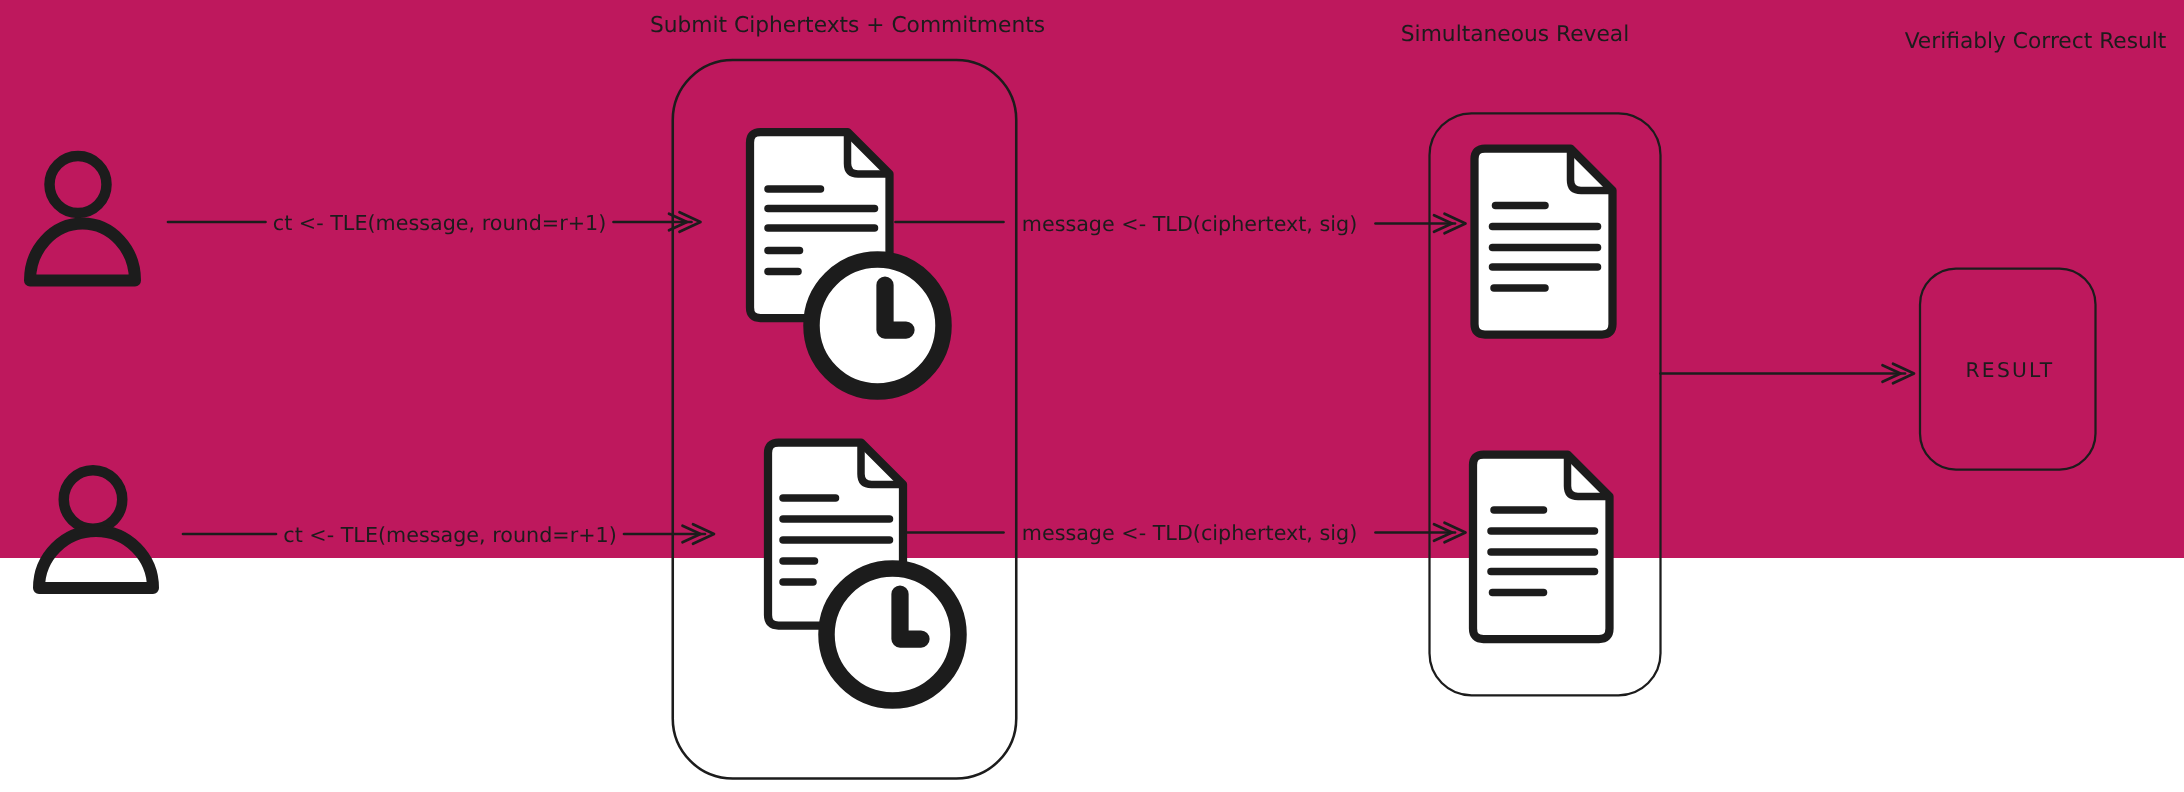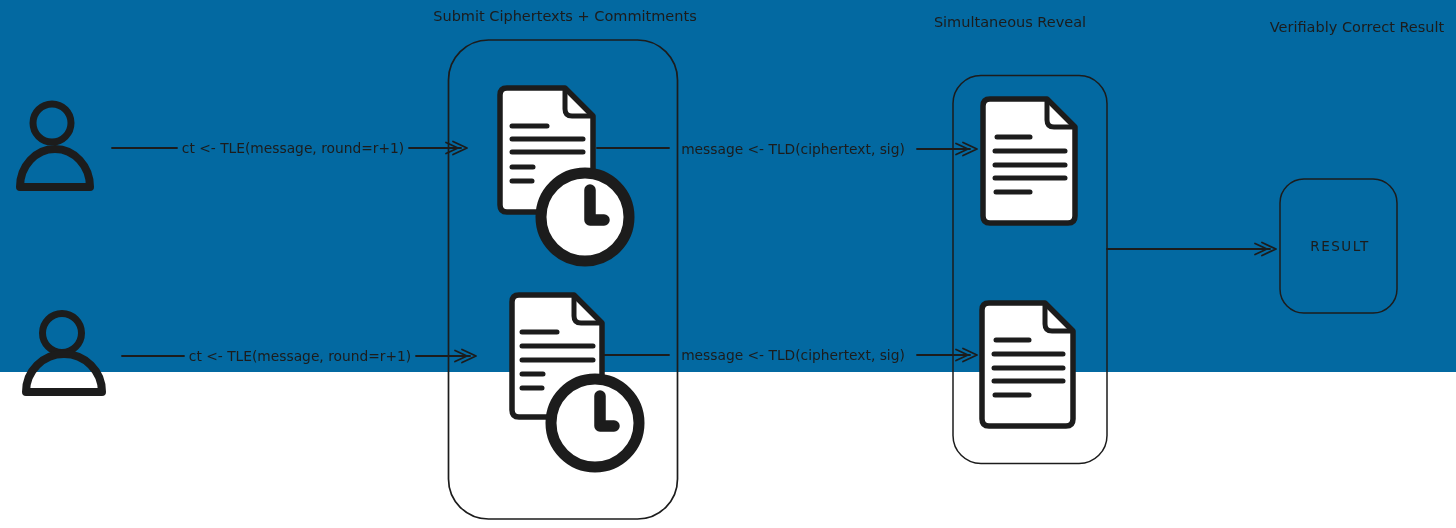--- a/index.html
+++ b/index.html
@@ -8,21 +8,21 @@
     background: #ffffff;
     width: 1456px;
     height: 528px;
     overflow: hidden;
     font-family: "DejaVu Sans", sans-serif;
   }
   .canvas-wrap {
     position: relative;
     width: 1456px;
     height: 372px;
-    background: #0369a1;
+    background: #be185d;
     text-align: center;
   }
   svg { display: block; }
   .ink-stroke { stroke: #1c1c1c; fill: none; }
   .ink-fill-white { fill: #ffffff; stroke: #1c1c1c; }
   text {
     fill: #1c1c1c;
     font-family: "DejaVu Sans", sans-serif;
   }
   .section-title { font-size: 14.5px; }

